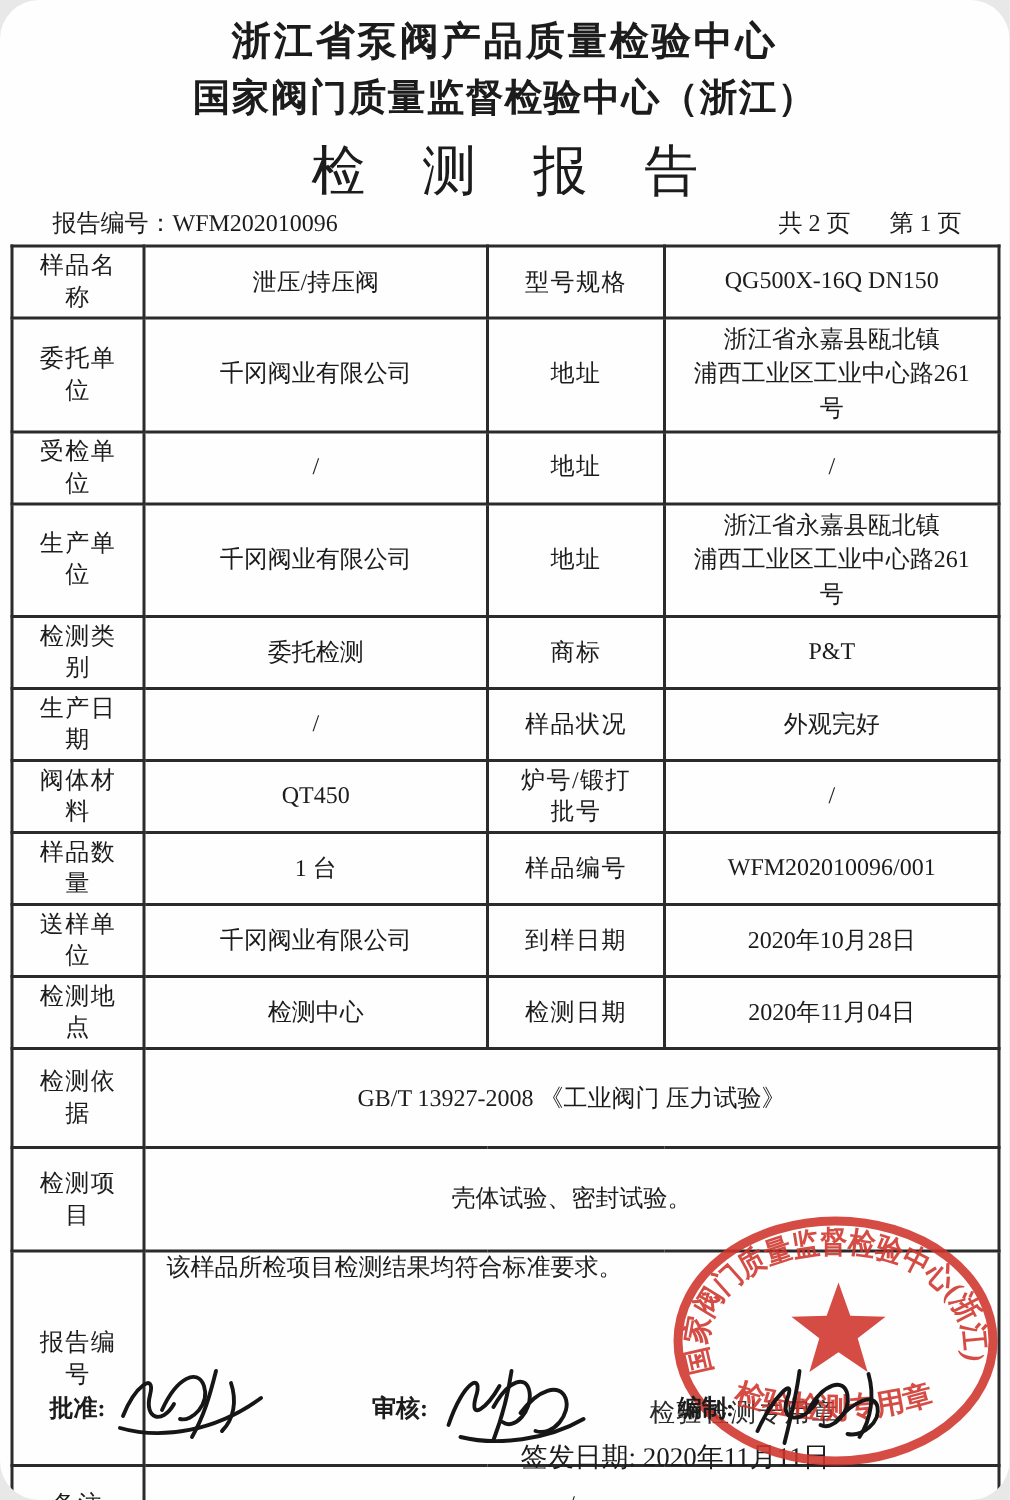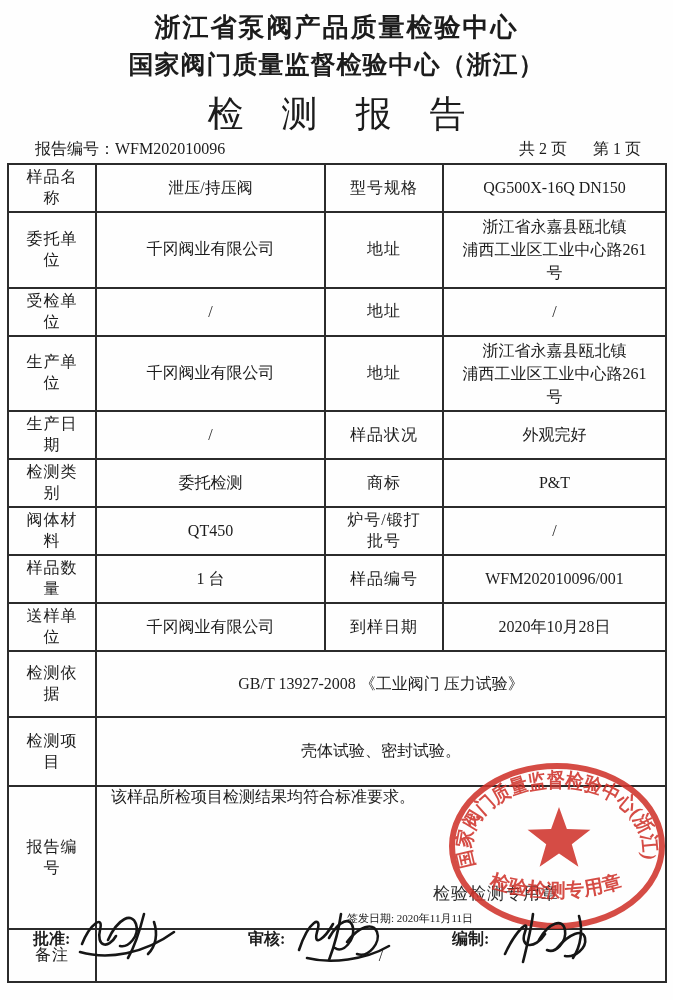--- a/index.html
+++ b/index.html
@@ -5,20 +5,21 @@
   * { margin:0; padding:0; box-sizing:border-box; }
   html,body { background:#e8e8e8; }
   .page {
     position:relative;
     width:673px; height:1000px;
     margin:0 auto;
     background:#fefefe;
     font-family:"Liberation Serif","DejaVu Serif",serif;
     color:#1c1c1c;
     overflow:hidden;
+    border-radius:26px;
   }
   .org-line1 {
     padding-top:10px;
     text-align:center;
     font-family:"Liberation Sans","DejaVu Sans",sans-serif;
     font-weight:bold; font-size:26px; letter-spacing:2px;
   }
   .org-line2 {
     text-align:center; margin-top:3px;
     font-family:"Liberation Sans","DejaVu Sans",sans-serif;
@@ -52,21 +53,21 @@
     font-size:16px;
     padding:2px 15px;
     overflow:visible;
   }
   td.lbl { letter-spacing:1px; }
   .addr { font-size:15.5px; line-height:1.45; }
   td.left-top { text-align:left; vertical-align:top; padding:14px 4px 4px 14px;margin-top:28px; }
   td.conclusion-cell { position:relative; text-align:left; vertical-align:top; }
   .conclusion-text { position:absolute; left:14px; top:0; font-size:16px; }
   .seal-caption { position:absolute; left:336px; top:95px; font-size:17px; color:#2a2a2a; letter-spacing:1px; }
-  .sign-date { position:absolute; left:250px; top:124px; font-size:11px; }
+  .sign-date { position:absolute; left:250px; top:124px; font-size:18px; }
   .stamp-wrap { position:absolute; left:348px; top:-27px; width:224px; height:172px; opacity:0.88; }
 
   .footer { position:absolute; left:0; top:890px; width:673px; height:62px; }
   .sig-group { position:absolute; display:flex; align-items:flex-end; }
   .sig-approve { left:33px; top:18px; }
   .sig-review { left:248px; top:18px; }
   .sig-prepare { left:452px; top:18px; }
   .sig-label { font-size:16px; font-weight:bold; padding-bottom:10px; }
   .sig-svg { margin-left:4px; margin-bottom:-6px; }
 </style>
@@ -117,49 +118,55 @@
     </tr>
     <tr style="height:49px">
       <td class="lbl">生产单位</td>
       <td>千冈阀业有限公司</td>
       <td class="lbl">地址</td>
       <td class="addr">
         <div>浙江省永嘉县瓯北镇</div>
         <div>浦西工业区工业中心路261号</div>
       </td>
     </tr>
-    <tr style="height:47px">
-      <td class="lbl">生产日期</td>
-      <td>/</td>
-      <td class="lbl">样品状况</td>
-      <td>外观完好</td>
-    </tr>
     <tr style="height:46px">
       <td class="lbl">检测类别</td>
       <td>委托检测</td>
       <td class="lbl">商标</td>
       <td>P&amp;T</td>
     </tr>
+    <tr style="height:47px">
+      <td class="lbl">生产日期</td>
+      <td>/</td>
+      <td class="lbl">样品状况</td>
+      <td>外观完好</td>
+    </tr>
     <tr style="height:48px">
       <td class="lbl">阀体材料</td>
       <td>QT450</td>
       <td class="lbl">炉号/锻打批号</td>
       <td>/</td>
     </tr>
     <tr style="height:48px">
       <td class="lbl">样品数量</td>
       <td>1 台</td>
       <td class="lbl">样品编号</td>
       <td>WFM202010096/001</td>
     </tr>
     <tr style="height:47px">
       <td class="lbl">送样单位</td>
       <td>千冈阀业有限公司</td>
       <td class="lbl">到样日期</td>
       <td>2020年10月28日</td>
+    </tr>
+    <tr style="height:47px">
+      <td class="lbl">检测地点</td>
+      <td>检测中心</td>
+      <td class="lbl">检测日期</td>
+      <td>2020年11月04日</td>
     </tr>
     <tr style="height:66px">
       <td class="lbl">检测依据</td>
       <td colspan="3">GB/T 13927-2008 《工业阀门 压力试验》</td>
     </tr>
     <tr style="height:69px">
       <td class="lbl">检测项目</td>
       <td colspan="3" class="left-top">壳体试验、密封试验。</td>
     </tr>
     <tr style="height:143px">

